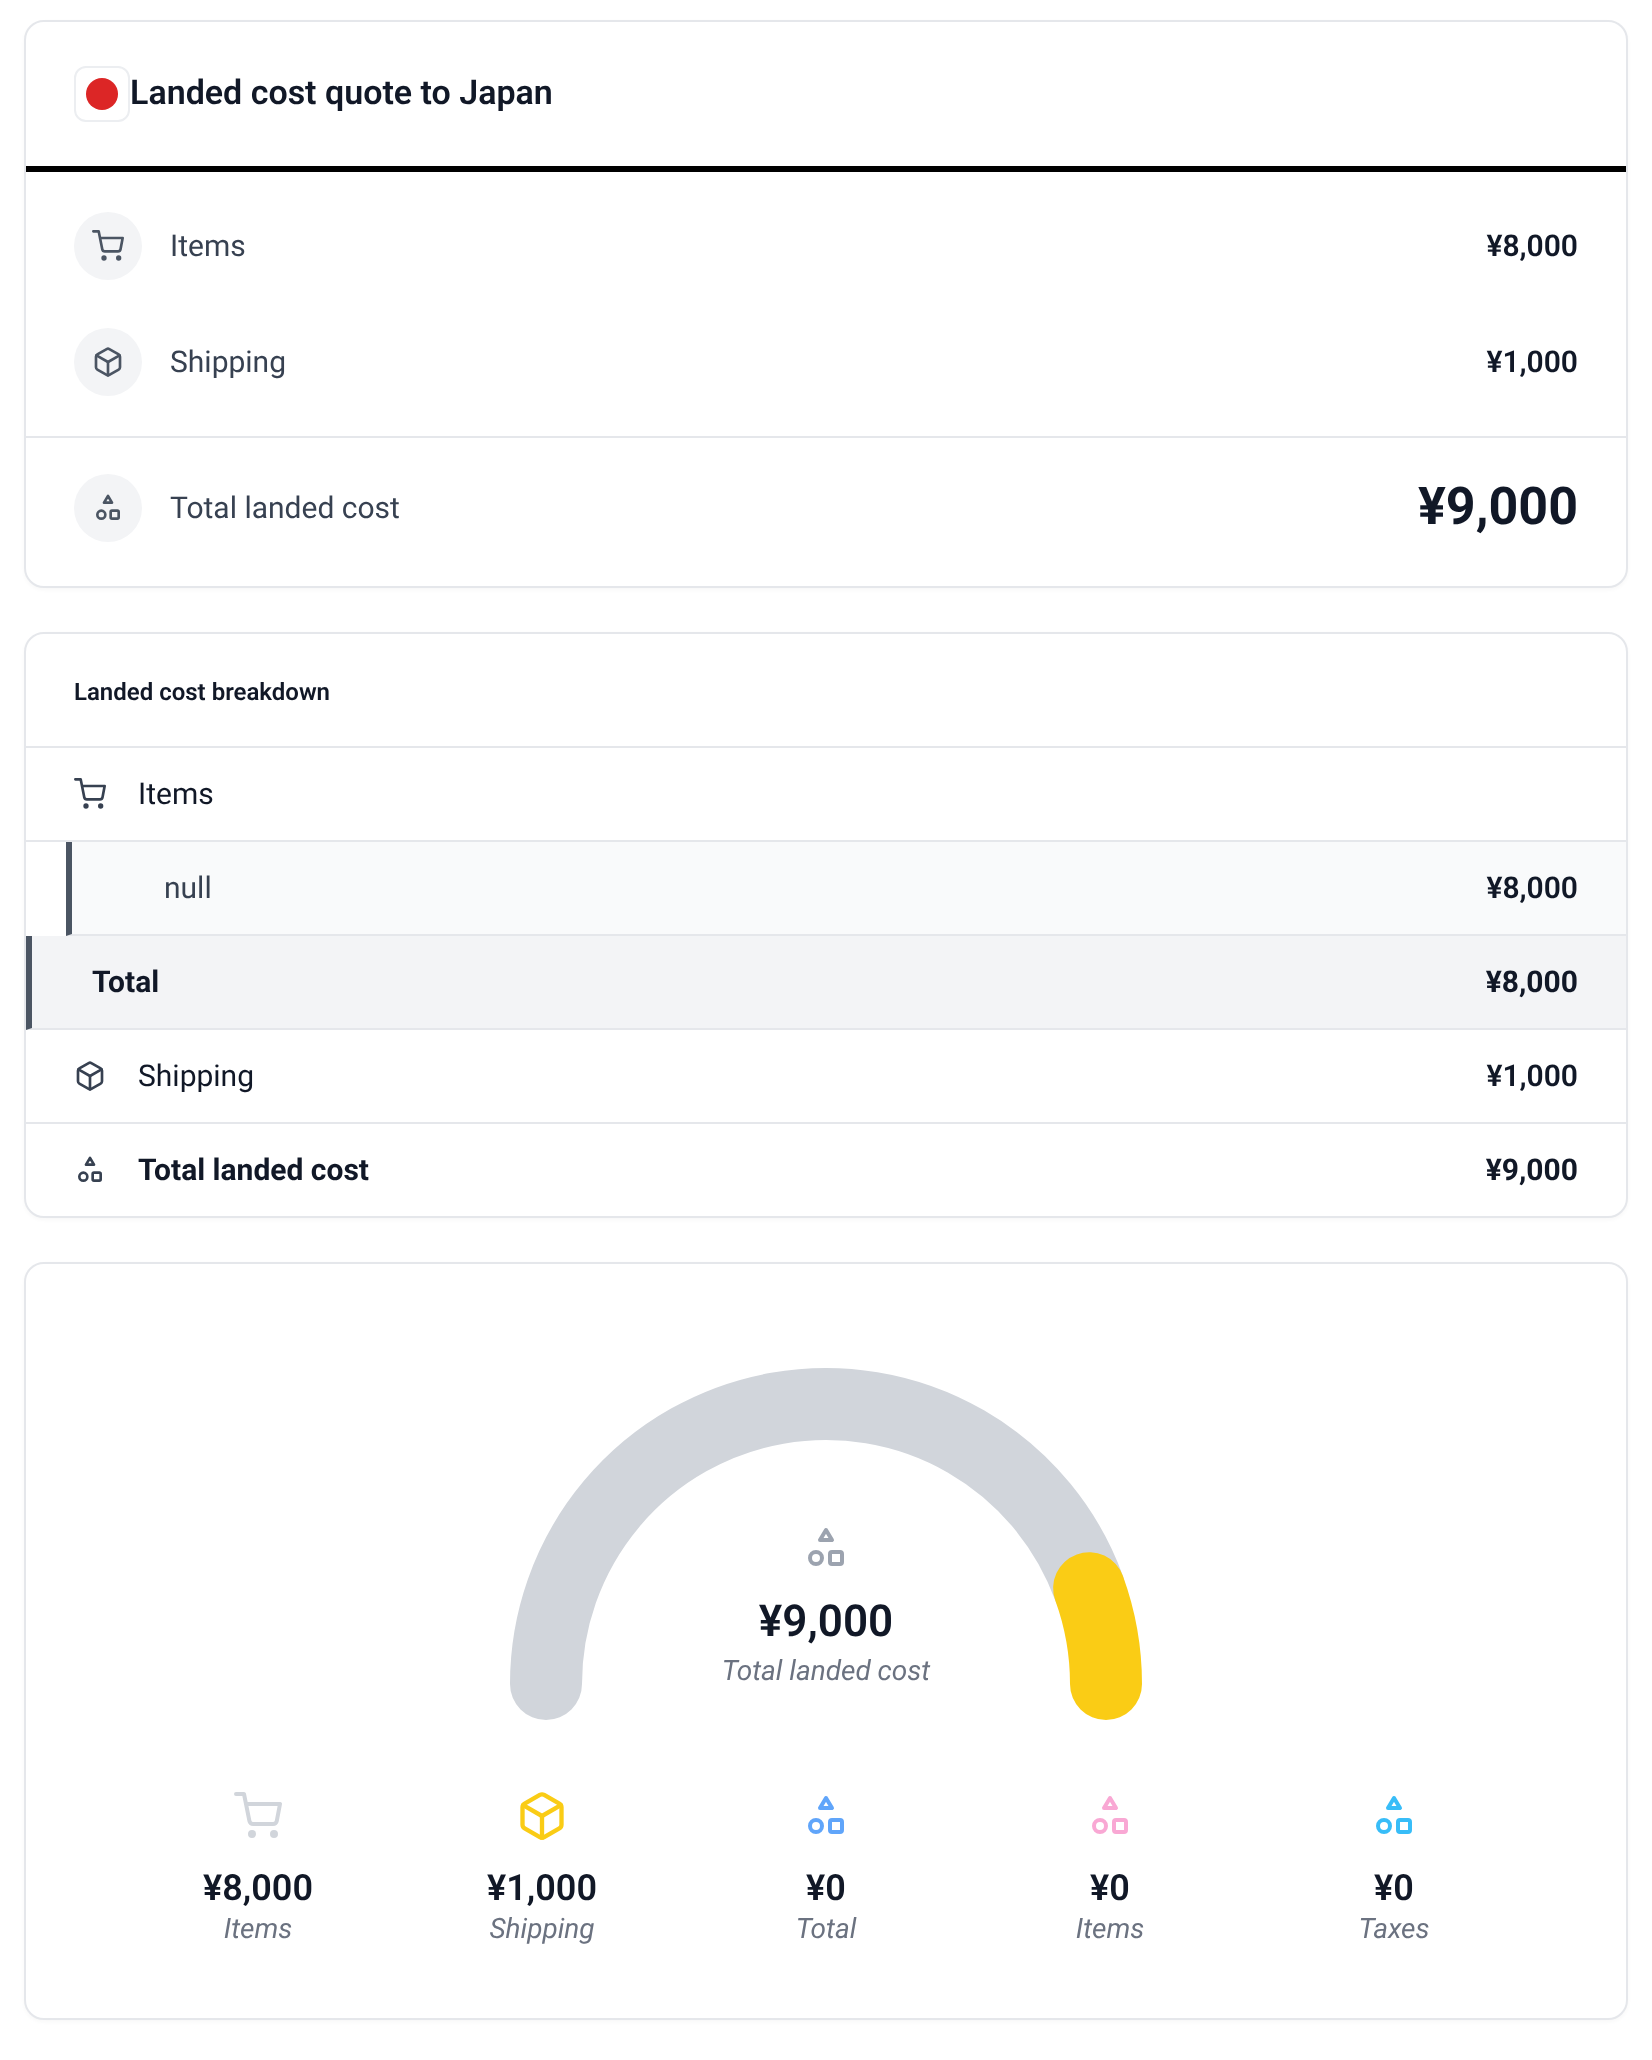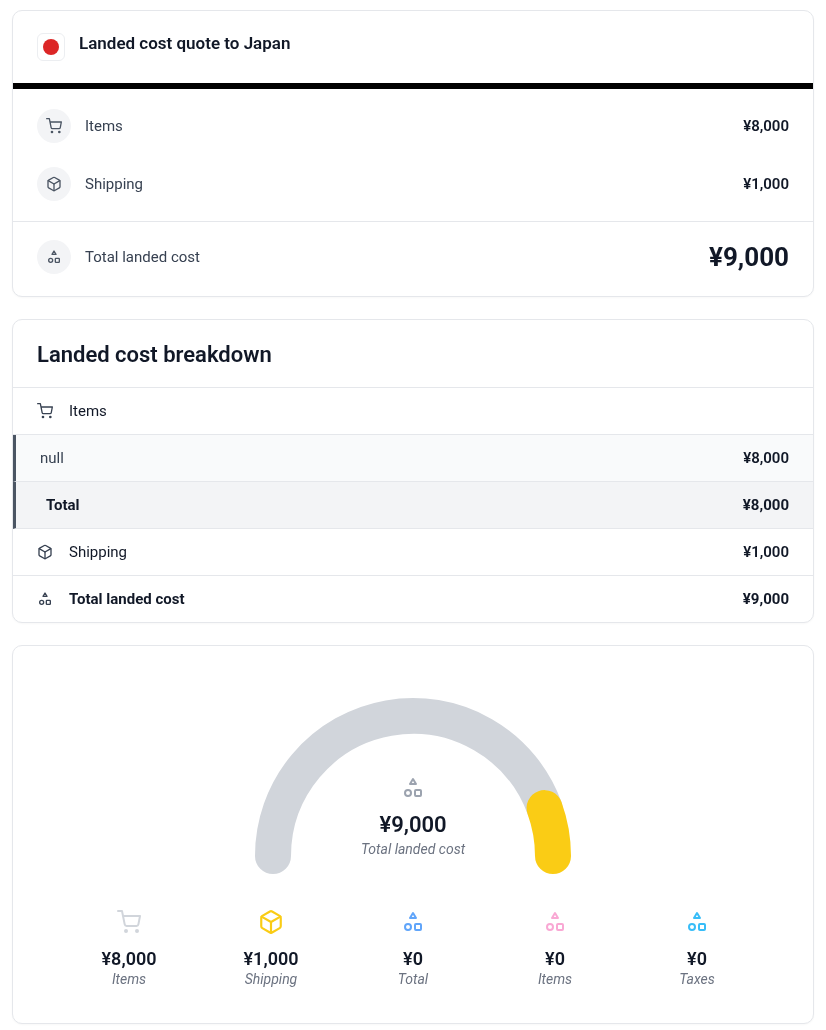--- a/index.html
+++ b/index.html
@@ -14,24 +14,23 @@
     background: #fff;
     border: 1px solid #e5e7eb;
     border-radius: 10px;
     box-shadow: 0 1px 2px rgba(0,0,0,0.03);
     margin-bottom: 22px;
     overflow: hidden;
   }
   
   .card1-header {
     display: flex;
-    align-items: flex-start;
-    gap: 14px;
+    align-items: center;
     padding: 22px 24px;
-    border-bottom: 6px solid #000000;
+    border-bottom: 3px solid #000000;
   }
   .flag-box {
     width: 28px;
     height: 28px;
     border-radius: 6px;
     background: #fff;
     border: 1px solid #eceef1;
     display: flex;
     align-items: center;
     justify-content: center;
@@ -101,21 +100,21 @@
   .card1-footer .big-value {
     font-size: 26px;
     font-weight: 700;
     color: #111827;
   }
 
   
   .card2-header {
     padding: 22px 24px 20px;
     border-bottom: 1px solid #e5e7eb;
-    font-size: 22px;
+    font-size: 12px;
     font-weight: 600;
     color: #111827;
   }
   .brow {
     display: flex;
     align-items: center;
     padding: 14px 24px;
     border-bottom: 1px solid #e5e7eb;
     font-size: 15px;
   }
@@ -125,21 +124,22 @@
     margin-right: 8px;
     display: flex;
     align-items: center;
     color: #374151;
   }
   .brow .blabel { flex: 1; color: #111827; }
   .brow .bvalue { font-weight: 600; color: #111827; }
   .brow.sub {
     background: #f9fafb;
     border-left: 3px solid #4b5563;
-    padding-left: 24px;
+    padding-left: 46px;
+    margin-left: 20px;
   }
   .brow.sub .blabel { color: #374151; }
   .brow.total-sub {
     background: #f3f4f6;
     border-left: 3px solid #4b5563;
     padding-left: 30px;
     gap: 42px;
   }
   .brow.total-sub .blabel { font-weight: 700; color:#111827; }
   .brow.total-sub .bvalue { font-weight: 700; }

